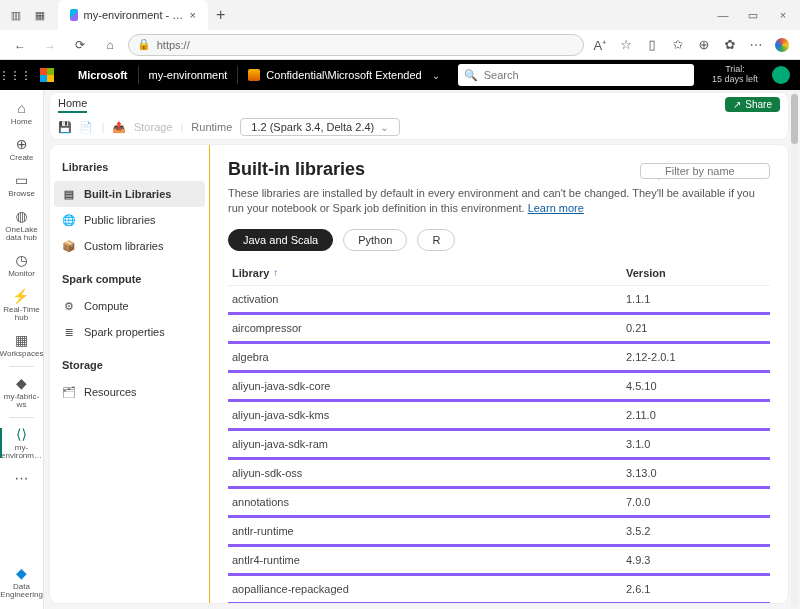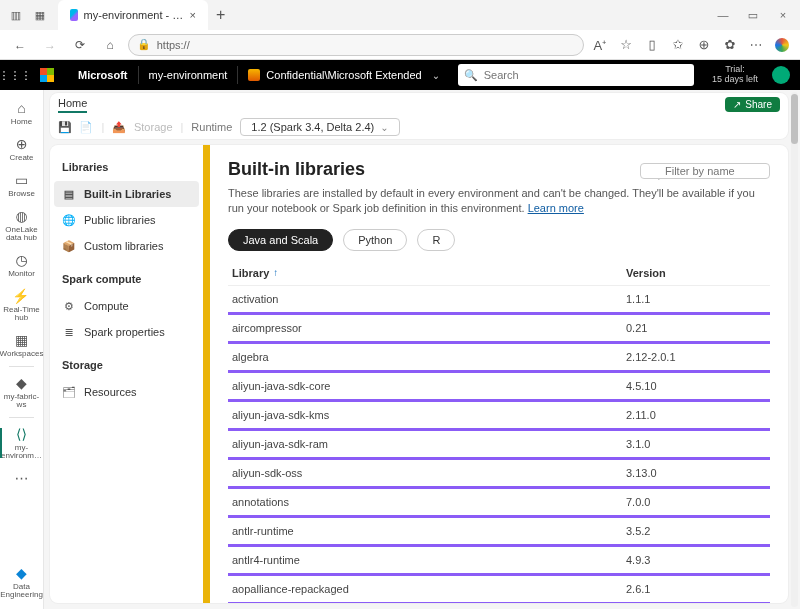--- a/index.html
+++ b/index.html
@@ -67,21 +67,21 @@
   .crumb { font-size: 11px; color: #333; border-bottom: 2px solid #117865; padding: 2px 0;}
   .sharebtn { background: #107c41; color:#fff; font-size:10px; padding: 2px 8px; border-radius:4px; display:flex; align-items:center; gap:4px;}
   .toolbar { display:flex; align-items:center; gap: 8px; padding: 0 8px; height:24px; font-size:11px; color:#666;}
   .toolbtn { color:#999; }
   .runtime-label { color:#777;}
   .runtime-sel { border:1px solid #ccc; border-radius:4px; padding: 2px 10px; font-size:11px; color:#333; display:flex; align-items:center; gap:6px; background:#fff;}
 
   .content-card { margin: 0 12px 6px 6px; background:#fff; border-radius: 8px; box-shadow: 0 0 0 1px #eee; flex:1; display:flex; overflow:hidden;}
   
   
-  .cn { width: 160px; border-right: 7px solid #eab308; padding: 10px 4px; font-size: 11px;}
+  .cn { width: 160px; border-right: 1px solid #eab308; padding: 10px 4px; font-size: 11px;}
   .cn .group-h { font-size: 11px; font-weight:600; color:#333; padding: 6px 8px 8px 8px;}
   .cn .navitem { display:flex; align-items:center; gap:8px; padding: 6px 8px; color:#333; border-radius:4px; cursor:pointer;}
   .cn .navitem .ni { width:14px; height:14px; display:inline-flex; align-items:center; justify-content:center; color:#555;}
   .cn .navitem.active { background:#ededed; font-weight:600;}
   .cn .spacer { height: 8px; }
 
   
   .main { flex:1; padding: 14px 18px; overflow:hidden;}
   .main-head { display:flex; align-items:center; justify-content:space-between;}
   .main h1 { font-size: 18px; font-weight:600; color:#222;}

